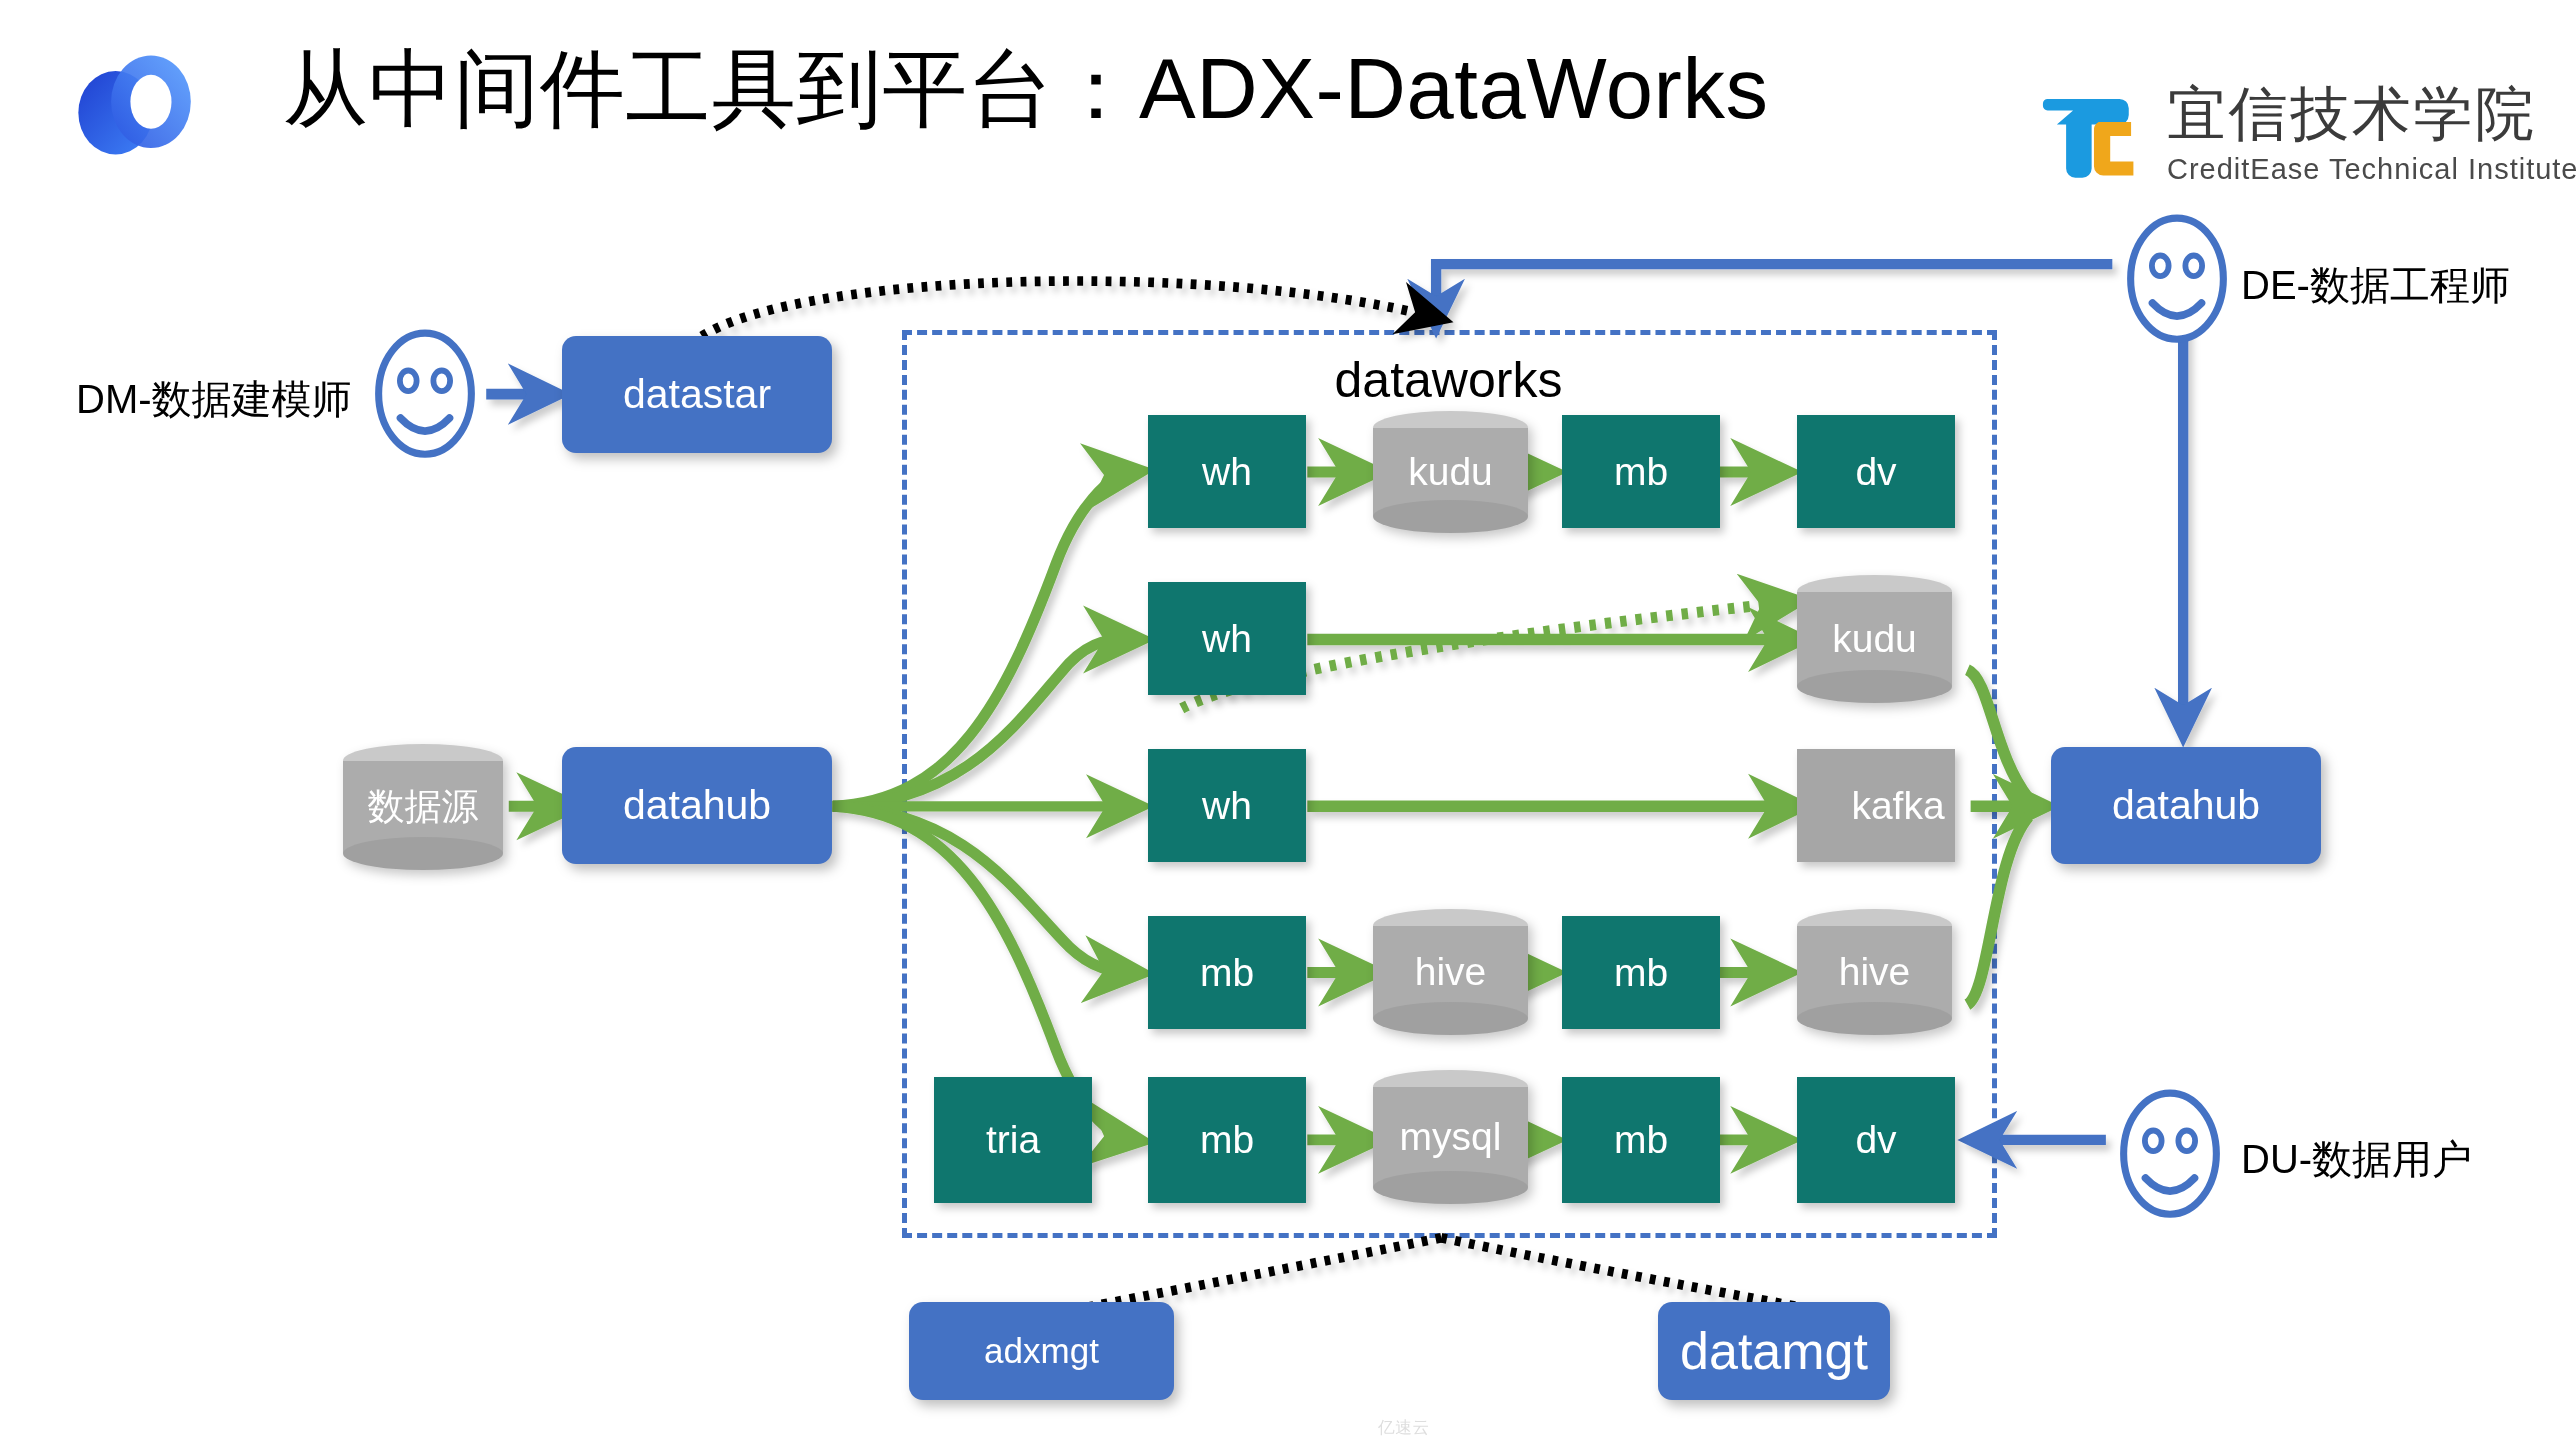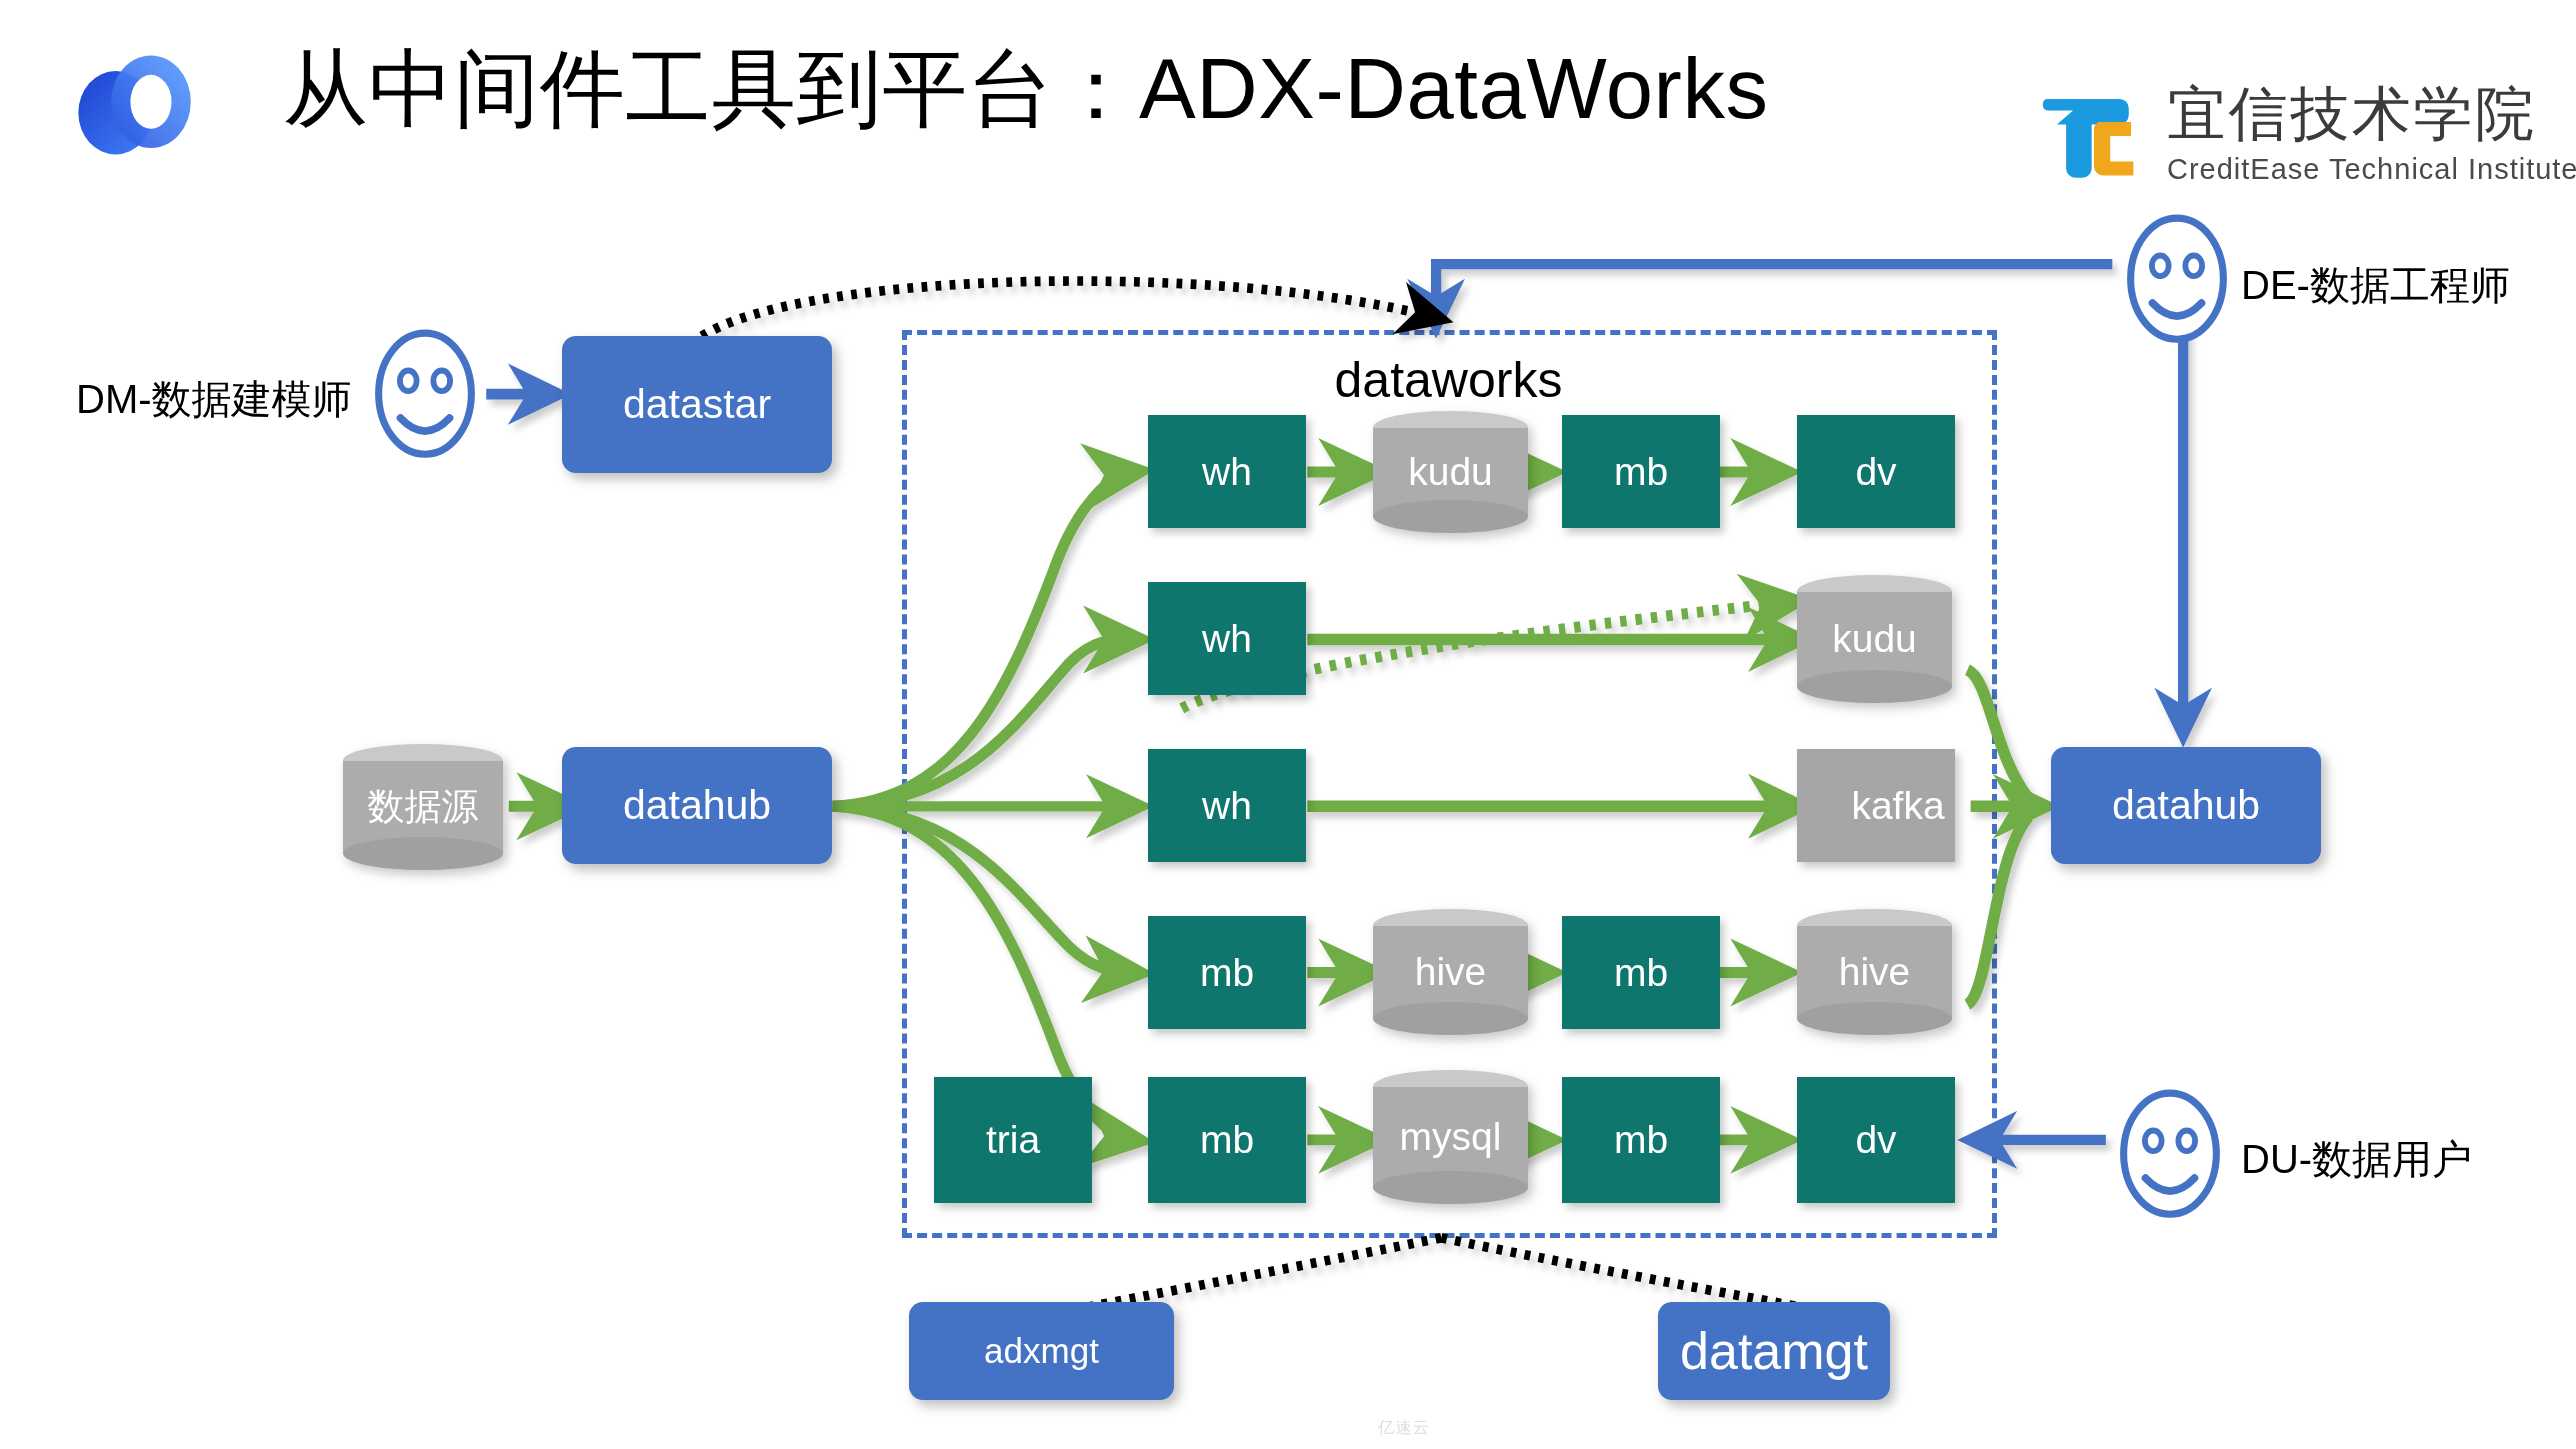--- a/index.html
+++ b/index.html
@@ -172,21 +172,21 @@
   <div class="textlabel" style="left:2241px;top:258px;">DE-数据工程师</div>
 
   <svg style="position:absolute;left:2112px;top:1088px;width:116px;height:132px;" viewBox="0 0 180 205">
     <ellipse cx="90" cy="102" rx="72" ry="94" fill="#fff" stroke="#4472C4" stroke-width="11"></ellipse>
     <ellipse cx="64" cy="82" rx="13" ry="16" fill="#fff" stroke="#4472C4" stroke-width="9"></ellipse>
     <ellipse cx="116" cy="82" rx="13" ry="16" fill="#fff" stroke="#4472C4" stroke-width="9"></ellipse>
     <path d="M52 140 Q90 180 128 140" fill="none" stroke="#4472C4" stroke-width="12" stroke-linecap="round"></path>
   </svg>
   <div class="textlabel" style="left:2241px;top:1132px;">DU-数据用户</div>
 
-  <div class="node bluebox" style="left:562px;top:336px;width:270px;height:137px;font-size:41px;">
+  <div class="node bluebox" style="left:562px;top:336px;width:270px;height:117px;font-size:41px;">
     <span>datastar</span>
   </div>
 
   <div class="cyl" style="left:343px;top:744px;width:160px;height:126px;">
     <div class="top"></div>
     <div class="body"></div>
     <div class="bot"></div>
     <div class="lbl" style="font-size:37px;">
         <span>数据源</span>
       </div>

